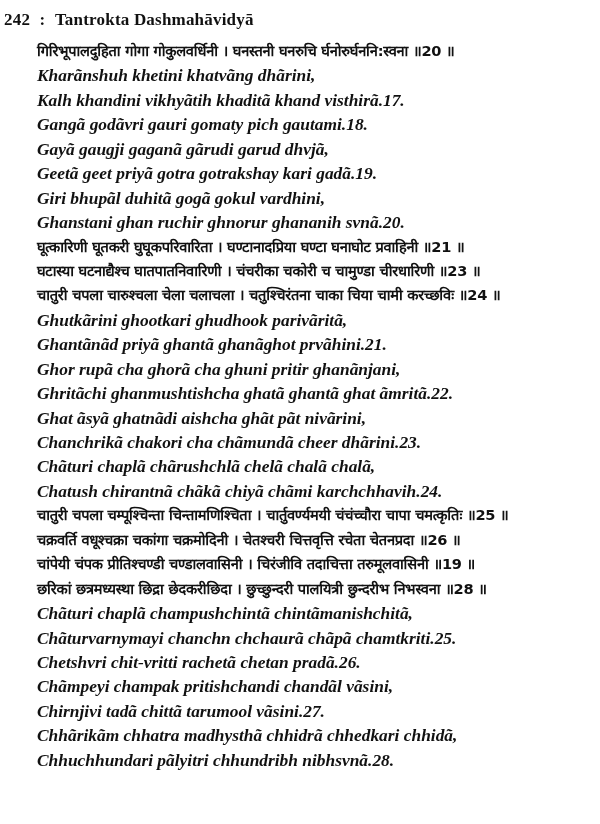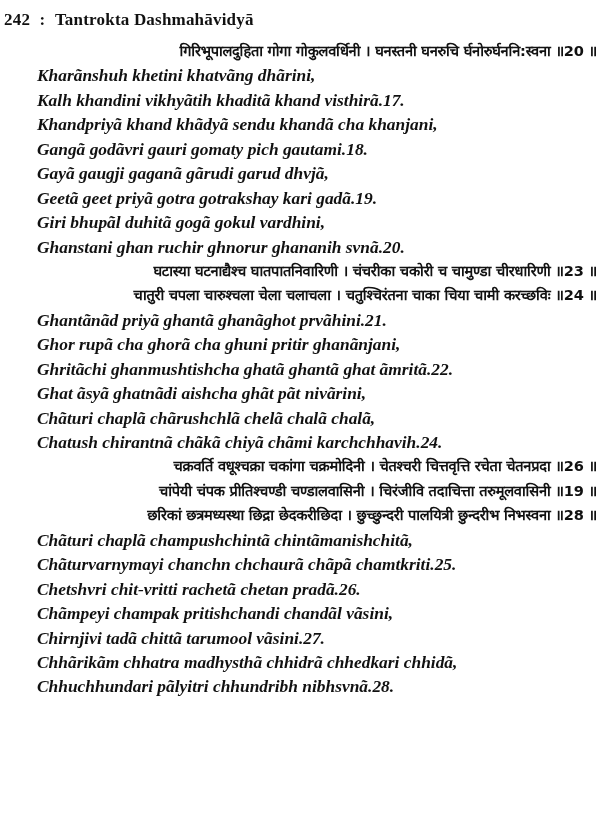--- a/index.html
+++ b/index.html
@@ -8,55 +8,57 @@
   .header {
     position: absolute; left: 4px; top: 2px;
     font-family: "Liberation Serif", serif; font-weight: bold; font-size: 17px;
     letter-spacing: 0.2px; white-space: nowrap;
   }
   .body-lines { position: absolute; left: 37px; top: 31px; width: 560px; }
   .line { height: 24.45px; line-height: 24.45px; white-space: nowrap; }
   .dev {
     font-family: "DejaVu Sans", sans-serif; font-size: 14.6px; font-weight: bold;
     letter-spacing: -0.25px;
-    text-align: right;
   }
   .tr {
     font-family: "Liberation Serif", serif; font-style: italic; font-weight: bold;
     font-size: 17.4px;
   }
 </style>
 </head>
 <body>
 
 <div class="page">
   <div class="header">
     <span>242</span>
     <span style="margin-left: 5px;">:</span>
     <span style="margin-left: 5px;">Tantrokta Dashmahāvidyā</span>
   </div>
 
   <div class="body-lines" id="lines">
       <div class="line dev">गिरिभूपालदुहिता गोगा गोकुलवर्धिनी । घनस्तनी घनरुचि र्घनोरुर्घननि:स्वना ॥20 ॥</div>
       <div class="line tr">Kharãnshuh khetini khatvãng dhãrini,</div>
       <div class="line tr">Kalh khandini vikhyãtih khaditã khand visthirã.17.</div>
-      <div class="line tr">Khandpriyã khand khãdyã sendu khandã cha khanjani,</div>
       <div class="line tr">Gangã godãvri gauri gomaty pich gautami.18.</div>
       <div class="line tr">Gayã gaugji gaganã gãrudi garud dhvjã,</div>
       <div class="line tr">Geetã geet priyã gotra gotrakshay kari gadã.19.</div>
       <div class="line tr">Giri bhupãl duhitã gogã gokul vardhini,</div>
       <div class="line tr">Ghanstani ghan ruchir ghnorur ghananih svnã.20.</div>
+      <div class="line dev">घूत्कारिणी घूतकरी घुघूकपरिवारिता । घण्टानादप्रिया घण्टा घनाघोट प्रवाहिनी ॥21 ॥</div>
       <div class="line dev">घटास्या घटनाद्यैश्च घातपातनिवारिणी । चंचरीका चकोरी च चामुण्डा चीरधारिणी ॥23 ॥</div>
       <div class="line dev">चातुरी चपला चारुश्चला चेला चलाचला । चतुश्चिरंतना चाका चिया चामी करच्छविः ॥24 ॥</div>
+      <div class="line tr">Ghutkãrini ghootkari ghudhook parivãritã,</div>
       <div class="line tr">Ghantãnãd priyã ghantã ghanãghot prvãhini.21.</div>
       <div class="line tr">Ghor rupã cha ghorã cha ghuni pritir ghanãnjani,</div>
       <div class="line tr">Ghritãchi ghanmushtishcha ghatã ghantã ghat ãmritã.22.</div>
       <div class="line tr">Ghat ãsyã ghatnãdi aishcha ghãt pãt nivãrini,</div>
+      <div class="line tr">Chanchrikã chakori cha chãmundã cheer dhãrini.23.</div>
       <div class="line tr">Chãturi chaplã chãrushchlã chelã chalã chalã,</div>
       <div class="line tr">Chatush chirantnã chãkã chiyã chãmi karchchhavih.24.</div>
+      <div class="line dev">चातुरी चपला चम्पूश्चिन्ता चिन्तामणिश्चिता । चार्तुवर्ण्यमयी चंचंच्चौरा चापा चमत्कृतिः ॥25 ॥</div>
       <div class="line dev">चक्रवर्ति वधूश्चक्रा चकांगा चक्रमोदिनी । चेतश्चरी चित्तवृत्ति रचेता चेतनप्रदा ॥26 ॥</div>
       <div class="line dev">चांपेयी चंपक प्रीतिश्चण्डी चण्डालवासिनी । चिरंजीवि तदाचित्ता तरुमूलवासिनी ॥19 ॥</div>
       <div class="line dev">छरिकां छत्रमध्यस्था छिद्रा छेदकरीछिदा । छुच्छुन्दरी पालयित्री छुन्दरीभ निभस्वना ॥28 ॥</div>
       <div class="line tr">Chãturi chaplã champushchintã chintãmanishchitã,</div>
       <div class="line tr">Chãturvarnymayi chanchn chchaurã chãpã chamtkriti.25.</div>
       <div class="line tr">Chetshvri chit-vritti rachetã chetan pradã.26.</div>
       <div class="line tr">Chãmpeyi champak pritishchandi chandãl vãsini,</div>
       <div class="line tr">Chirnjivi tadã chittã tarumool vãsini.27.</div>
       <div class="line tr">Chhãrikãm chhatra madhysthã chhidrã chhedkari chhidã,</div>
       <div class="line tr">Chhuchhundari pãlyitri chhundribh nibhsvnã.28.</div>

